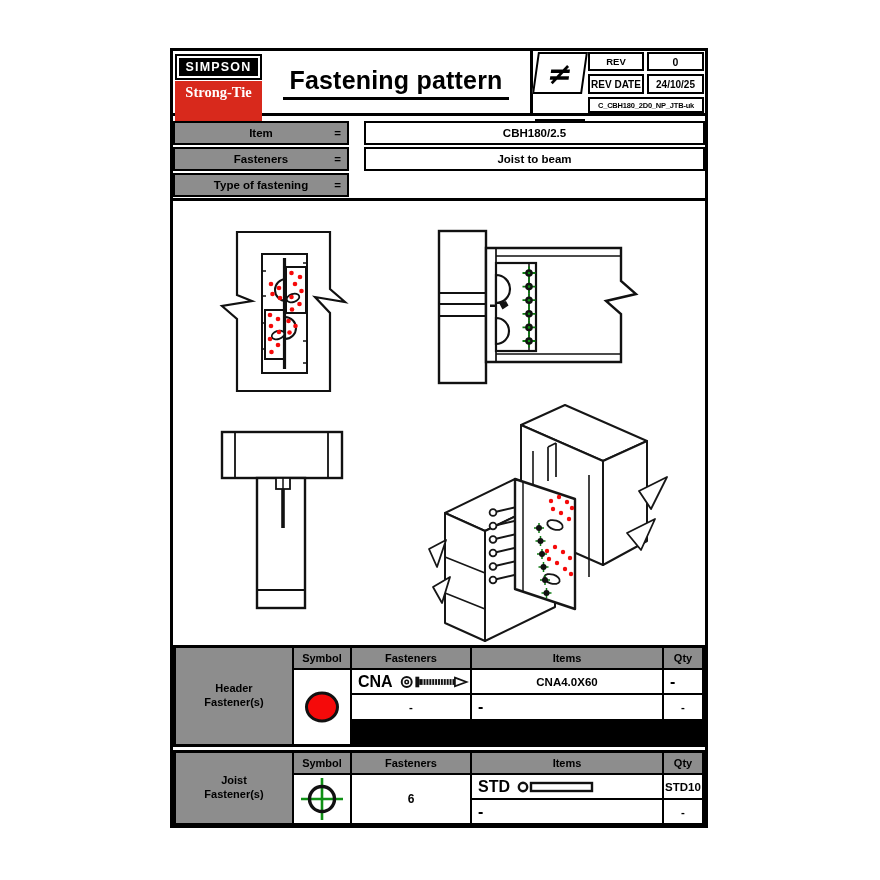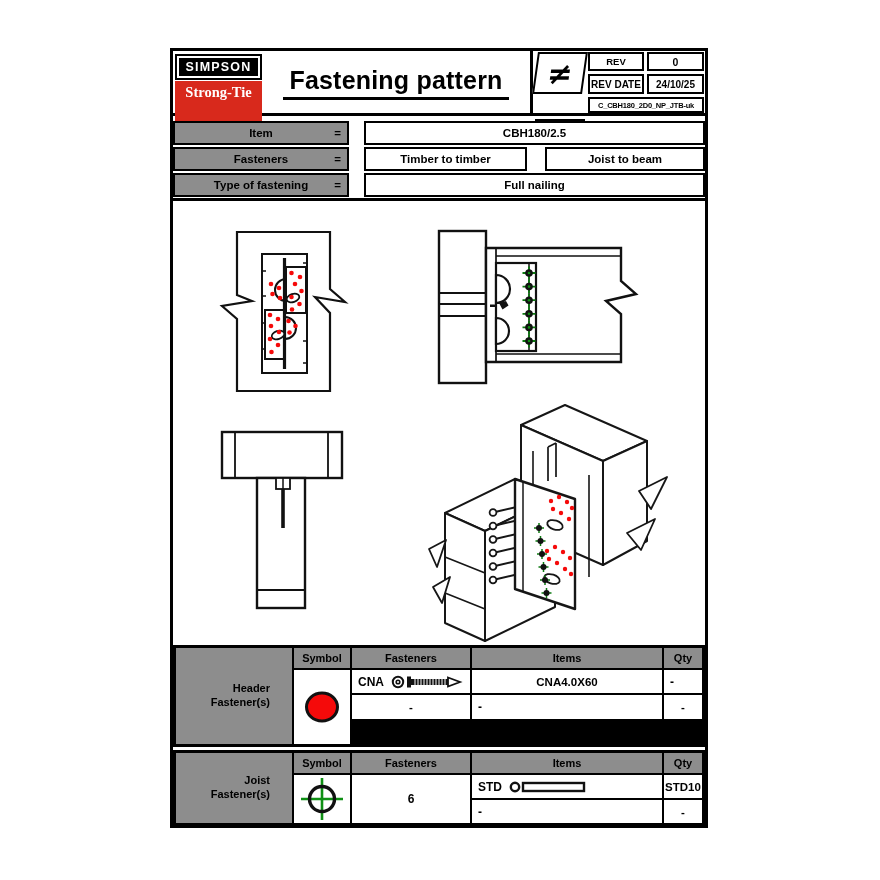--- a/index.html
+++ b/index.html
@@ -44,27 +44,27 @@
   .drawarea svg{display:block;width:100%;height:100%;}
 
   
   .ftable{position:absolute;left:0;width:532px;background:#000;border:3px solid #000;display:grid;grid-gap:2px;}
   #htable{top:594px;height:102px;grid-template-columns:116px 56px 118px 190px auto;
      grid-template-rows:20px 1fr 1fr 1fr;}
   #jtable{top:699px;height:76px;grid-template-columns:116px 56px 118px 190px auto;
      grid-template-rows:20px 1fr 1fr;}
   .c{background:#fff;display:flex;align-items:center;justify-content:center;font-weight:700;font-size:11.5px;}
   .g{background:#8d8d8d;font-size:11px;}
-  .rowlabel{background:#8d8d8d;text-align:right;line-height:1.25;font-size:11px;}
+  .rowlabel{background:#8d8d8d;text-align:center;line-height:1.25;font-size:11px;}
   .rowlabel div{width:72px;}
   .span-h{grid-row:1/5;}
   .span-hb{grid-row:2/5;}
   .span-j{grid-row:1/4;}
   .span-jb{grid-row:2/4;}
-  .fcell{justify-content:flex-start;padding-left:6px;gap:6px;font-size:12px;}
+  .fcell{justify-content:flex-start;padding-left:6px;gap:6px;font-size:16px;}
   .qty{font-size:12px;}
 </style>
 </head>
 <body>
 
 <div class="page">
 
   <div class="titlebar">
     <div class="logo">
       <div class="logo-simpson">
@@ -91,29 +91,27 @@
       <span>Item</span>
       <span class="eq">=</span>
     </div>
     <div class="val">CBH180/2.5</div>
   </div>
   <div class="inforow" style="top:96px">
     <div class="lbl">
       <span>Fasteners</span>
       <span class="eq">=</span>
     </div>
-    <div class="val" style="flex:0 0 163px">Timber to timber</div>
     <div class="val">Joist to beam</div>
   </div>
   <div class="inforow" style="top:122px">
     <div class="lbl">
       <span>Type of fastening</span>
       <span class="eq">=</span>
     </div>
-    <div class="val">Full nailing</div>
   </div>
 
   <div class="drawarea">
     <svg viewBox="174 200 532 444" preserveAspectRatio="none">
 
       <g stroke="#111" fill="none" stroke-linejoin="miter">
         <path d="M238,231 H331 V288 L346,301 L316,296 L331,312 V390 H238 V318 L223,305 L253,300 L238,294 Z" fill="#fff" stroke-width="2.2"></path>
         <rect x="263" y="253" width="45" height="119" fill="#fff" stroke-width="2"></rect>
         <path d="M263,270 h4 M263,295 h4 M263,322 h4 M263,348 h4 M304,262 h4 M304,288 h4 M304,340 h4 M304,362 h4" stroke-width="1.5"></path>
         <rect x="287" y="266" width="20" height="46" fill="#fff" stroke-width="2"></rect>

